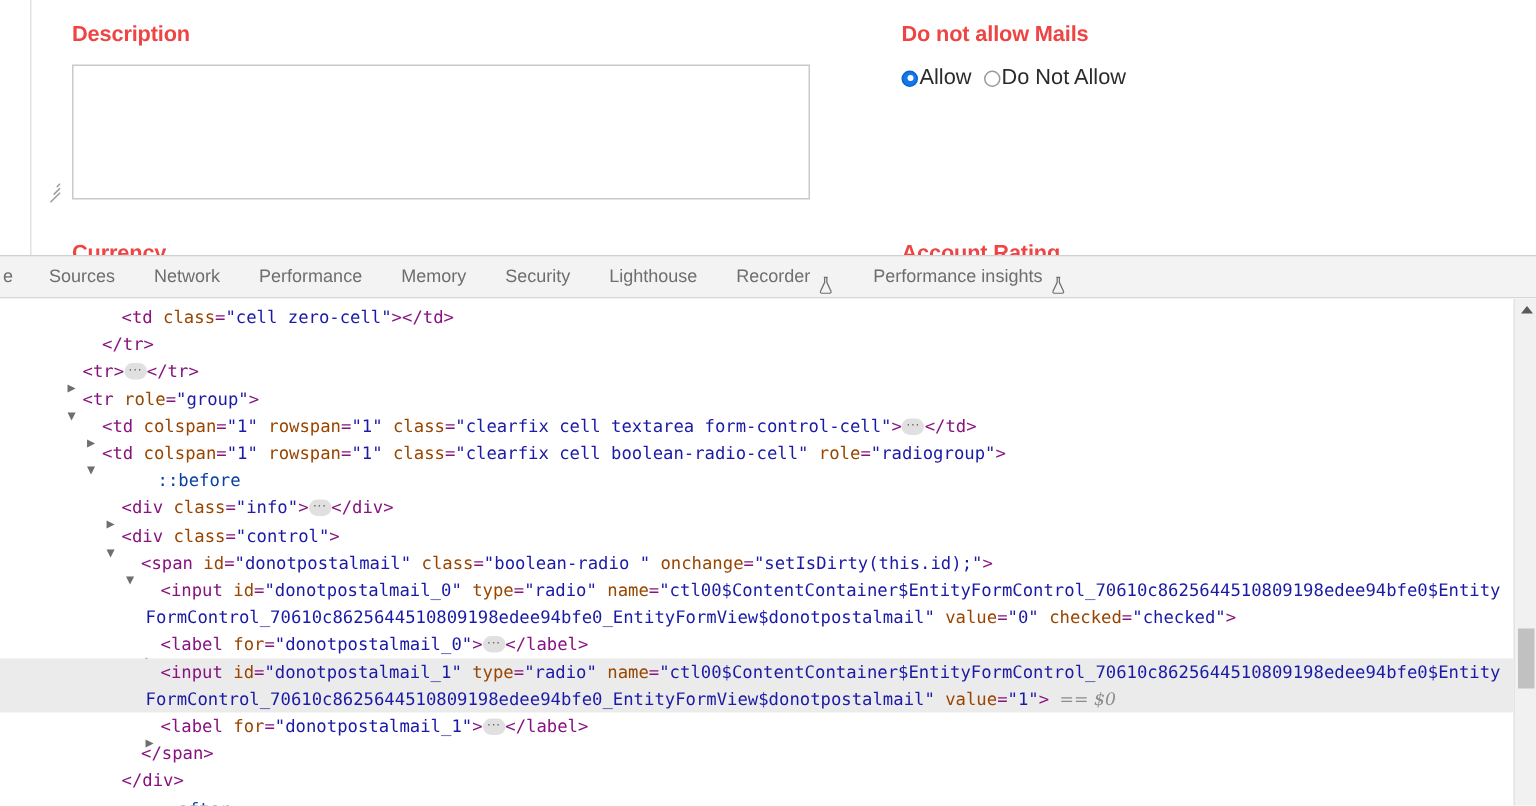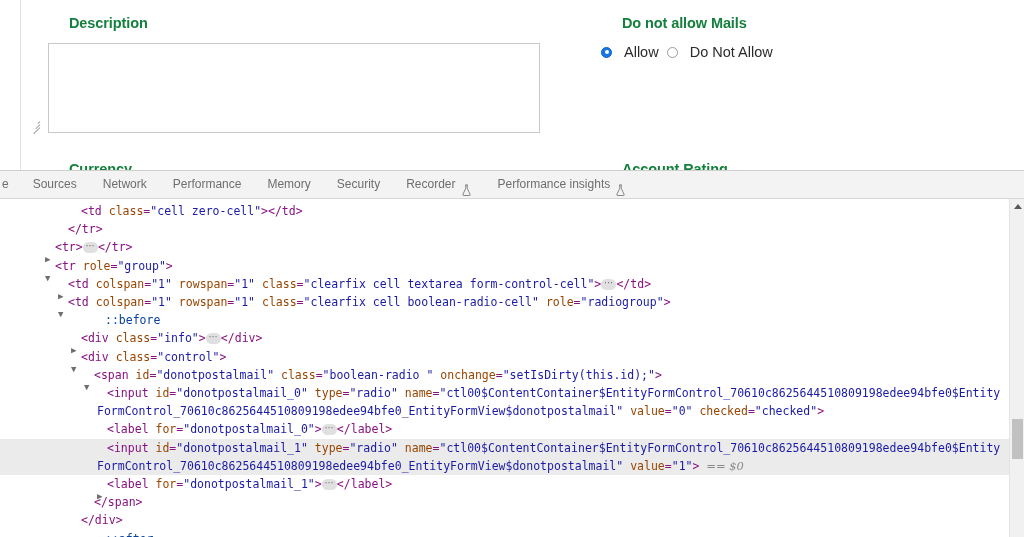--- a/index.html
+++ b/index.html
@@ -48,25 +48,24 @@
     position: absolute;
     left: 601px;
     top: 14px;
     width: 400px;
   }
 
   .field-label {
     font-family: "Liberation Sans", sans-serif;
     font-size: 14.5px;
     font-weight: bold;
-    color: #15803d;
+    color: #ef4444;
     line-height: 18px;
     letter-spacing: -0.1px;
     white-space: nowrap;
-    margin-left: 21px;
   }
 
   .textarea-box {
     margin-top: 11px;
     width: 492px;
     height: 90px;
     box-sizing: border-box;
     border: 1px solid #c9c9c9;
     background: #ffffff;
     position: relative;
@@ -100,21 +99,21 @@
     margin-top: 12px;
     display: flex;
     align-items: center;
     gap: 8px;
     font-size: 14.5px;
     color: #2b2b2b;
   }
   .radio-opt {
     display: inline-flex;
     align-items: center;
-    gap: 12px;
+    gap: 1px;
     white-space: nowrap;
     text-align: center;
   }
   .radio-dot {
     display: inline-block;
     width: 11px;
     height: 11px;
     border-radius: 50%;
     box-sizing: border-box;
     border: 1px solid #9b9b9b;
@@ -354,20 +353,23 @@
         <div class="dt-tab">
           <span>Performance</span>
         </div>
         <div class="dt-tab">
           <span>Memory</span>
         </div>
         <div class="dt-tab">
           <span>Security</span>
         </div>
         <div class="dt-tab">
+          <span>Lighthouse</span>
+        </div>
+        <div class="dt-tab">
           <span>Recorder</span>
           <span class="flask-icon"><svg viewBox="0 0 12 13" width="11" height="12" aria-hidden="true">
               <path d="M4.6 1 h2.8 M5.2 1 v3.6 L2.2 11 a1 1 0 0 0 .85 1.5 h5.9 A1 1 0 0 0 9.8 11 L6.8 4.6 V1" fill="none" stroke="#6e6e6e" stroke-width="0.9" stroke-linejoin="round"></path>
             </svg></span>
         </div>
         <div class="dt-tab">
           <span>Performance insights</span>
           <span class="flask-icon"><svg viewBox="0 0 12 13" width="11" height="12" aria-hidden="true">
               <path d="M4.6 1 h2.8 M5.2 1 v3.6 L2.2 11 a1 1 0 0 0 .85 1.5 h5.9 A1 1 0 0 0 9.8 11 L6.8 4.6 V1" fill="none" stroke="#6e6e6e" stroke-width="0.9" stroke-linejoin="round"></path>
             </svg></span>

